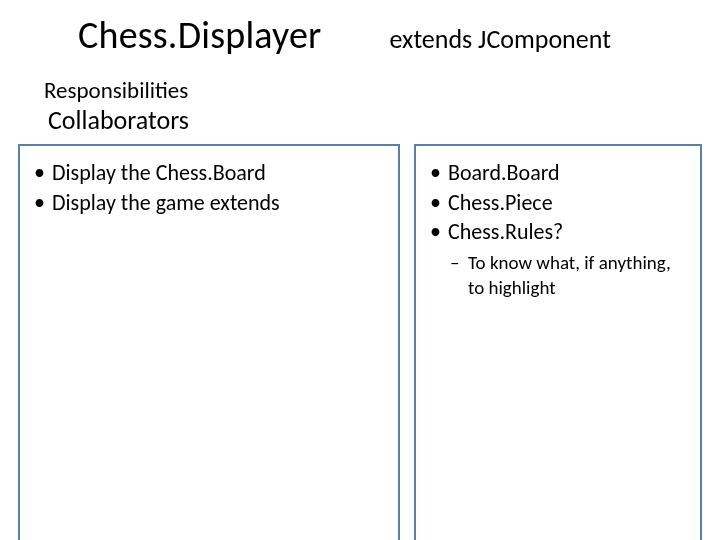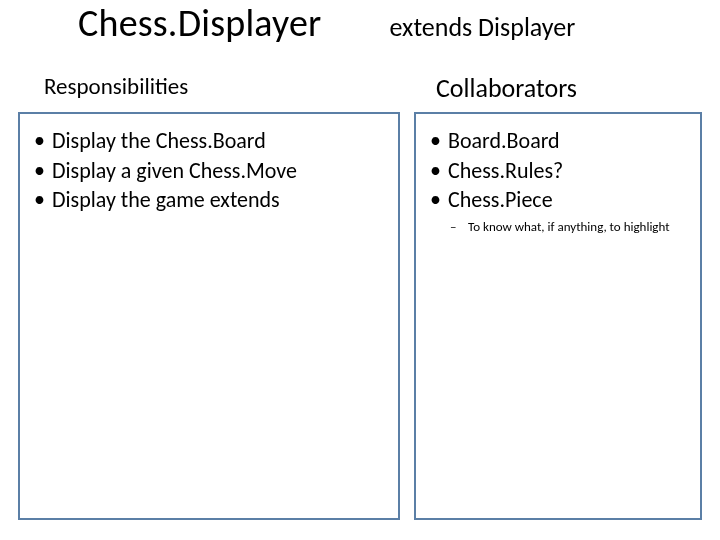--- a/index.html
+++ b/index.html
@@ -1,62 +1,61 @@
 <!DOCTYPE html>
 <html><head>
 <meta charset="utf-8">
 <style>
   * { box-sizing: border-box; margin: 0; padding: 0; }
   html, body { width: 720px; height: 540px; font-family: Calibri, Arial, sans-serif; color: #000; background: #fff; }
-  .slide { width: 720px; height: 540px; position: relative; padding: 0 18px 18px 18px; }
+  .slide { width: 720px; height: 540px; position: relative; padding: 12px 18px 18px 18px; }
   .header-row { display: flex; align-items: baseline; padding-left: 60px; padding-right: 10px; gap: 30px; }
   .class-name { font-size: 38px; font-weight: 400; letter-spacing: 0.2px; }
   .extends { font-size: 26px; font-weight: 400; margin-left: 38px; }
-  .subheader-row { display: flex; margin-top: 26px; }
+  .subheader-row { display: flex; margin-top: 18px; flex-direction: column; }
   .subheader-left { width: 388px; padding-left: 26px; font-size: 23px; font-weight: 400; }
   .subheader-right { flex: 1; padding-left: 30px; font-size: 26px; font-weight: 400; }
   .columns { display: flex; gap: 14px; margin-top: 8px; height: 408px; }
   .col { border: 2px solid #5b7fa6; background: #fff; padding: 10px 12px; }
   .col-left { width: 382px; }
   .col-right { flex: 1; }
   ul.bullets { list-style: none; margin-top: 2px; }
   ul.bullets > li { font-size: 22px; line-height: 1.35; padding-left: 20px; position: relative; }
   ul.bullets > li::before { content: "•"; position: absolute; left: 2px; top: 0; }
   ul.sub { list-style: none; margin-top: 4px; }
-  ul.sub > li { font-size: 13px; line-height: 1.3; padding-left: 40px; position: relative; }
+  ul.sub > li { font-size: 19px; line-height: 1.3; padding-left: 40px; position: relative; }
   ul.sub > li::before { content: "–"; position: absolute; left: 22px; top: 0; }
 </style>
 </head>
 <body>
 
 <div class="slide">
 
   <div class="header-row">
     <div class="class-name">Chess.Displayer</div>
-    <div class="extends">extends Displayer</div>
+    <div class="extends">extends JComponent</div>
   </div>
 
   <div class="subheader-row">
     <div class="subheader-left">Responsibilities</div>
     <div class="subheader-right">Collaborators</div>
   </div>
 
   <div class="columns">
     <div class="col col-left">
       <ul class="bullets">
         <li>Display the Chess.Board</li>
-        <li>Display a given Chess.Move</li>
         <li>Display the game extends</li>
       </ul>
     </div>
     <div class="col col-right">
       <ul class="bullets">
         <li>Board.Board</li>
+        <li>Chess.Piece</li>
         <li>Chess.Rules?</li>
-        <li>Chess.Piece</li>
       </ul>
       <ul class="sub">
         <li>To know what, if anything, to highlight</li>
       </ul>
     </div>
   </div>
 
 </div>
 
 </body></html>

